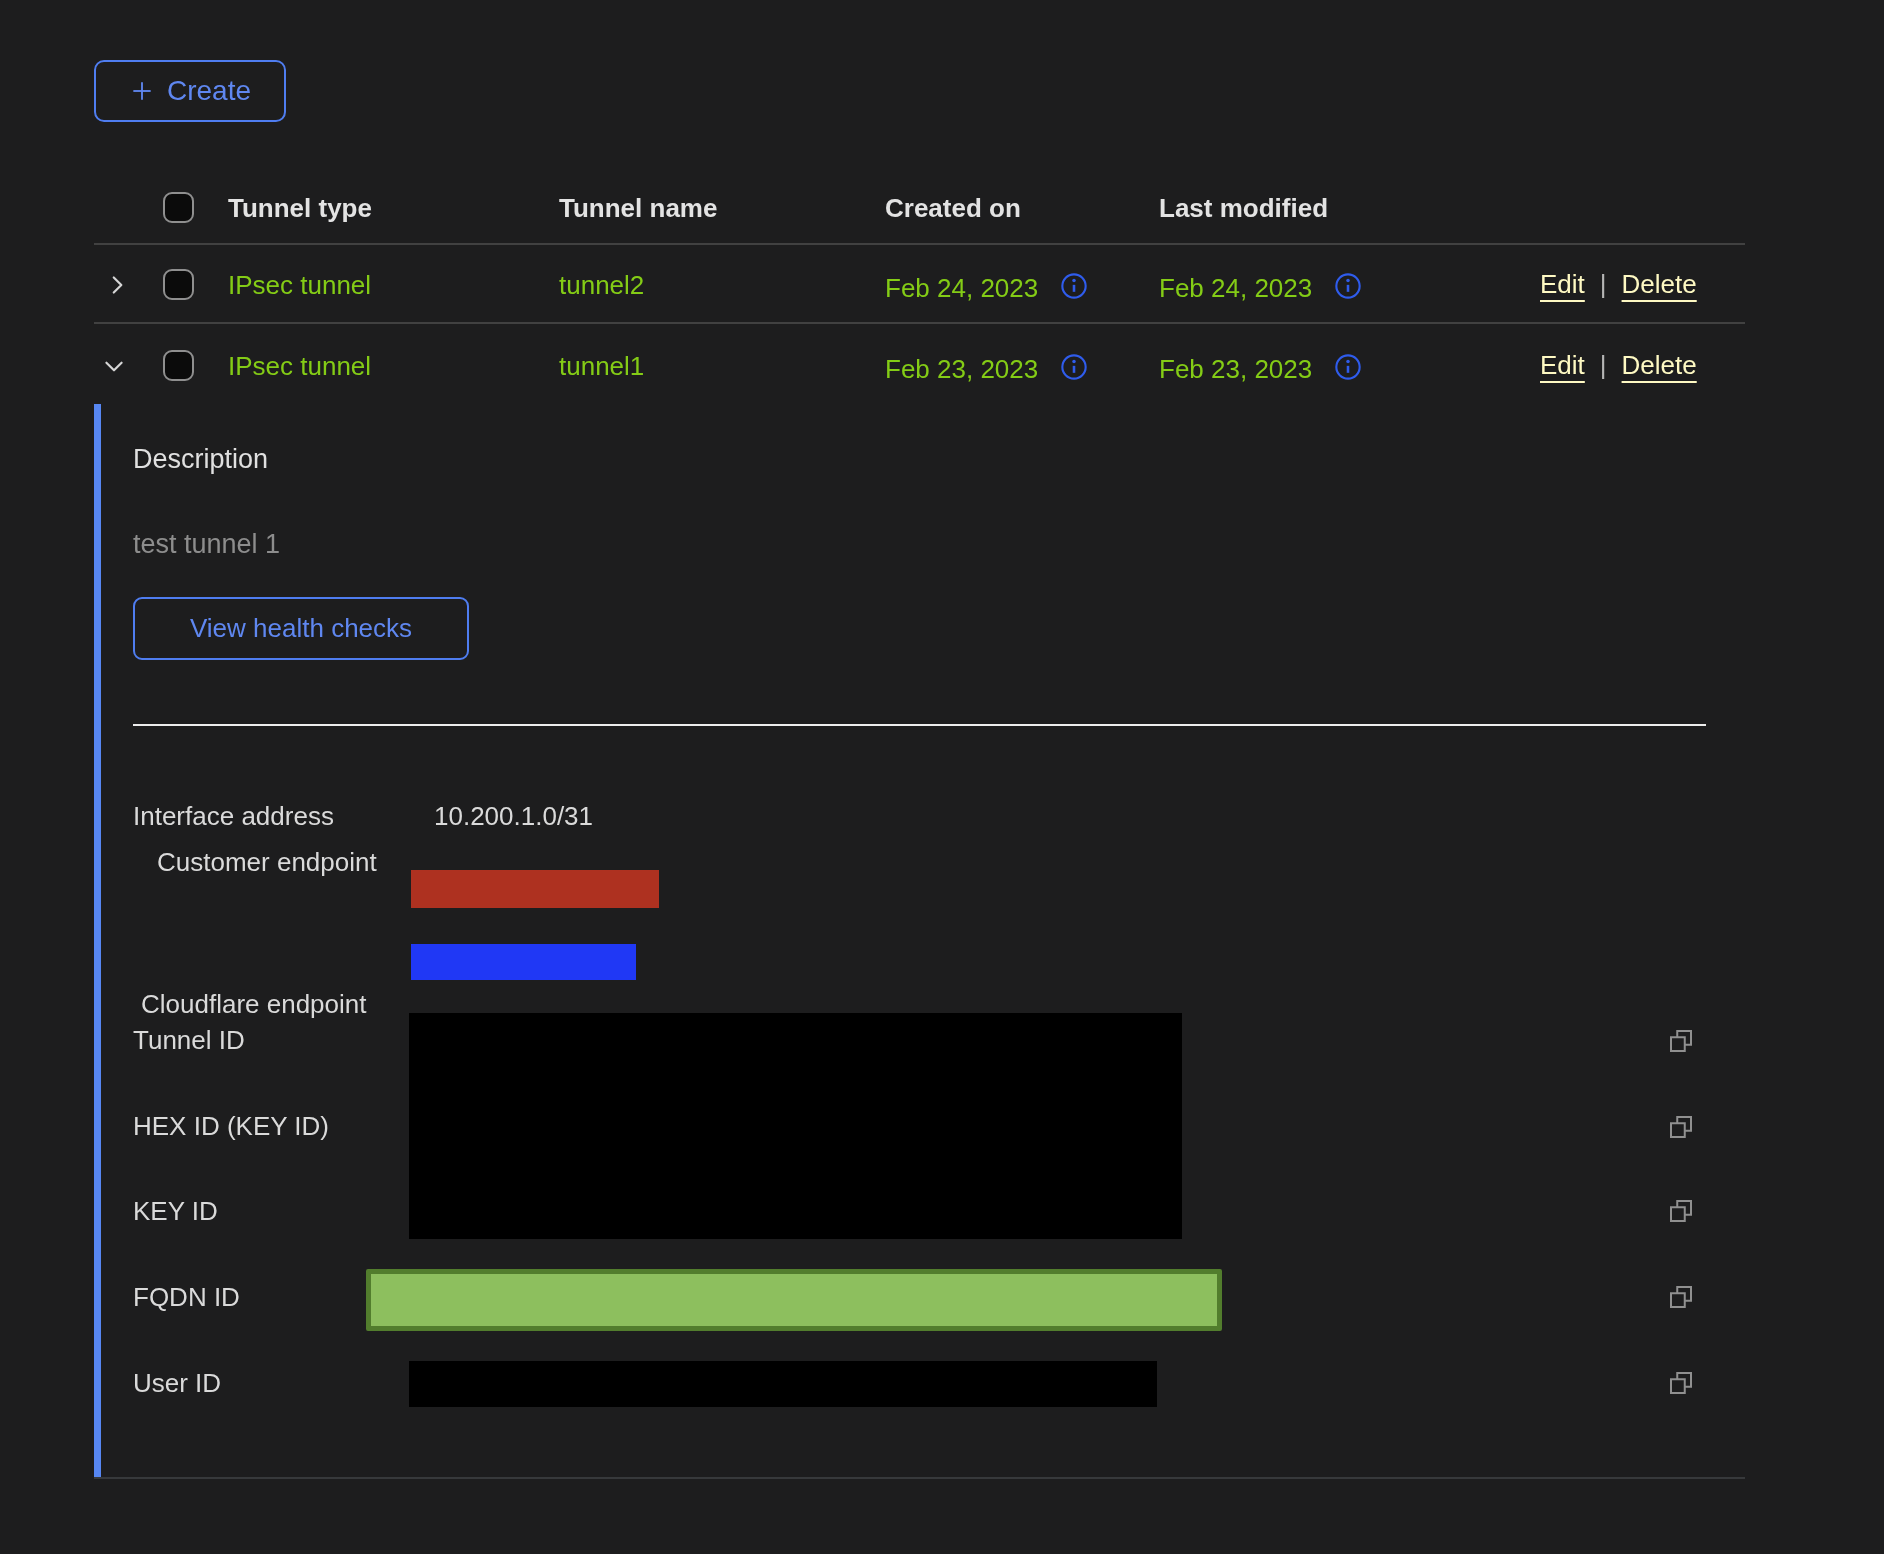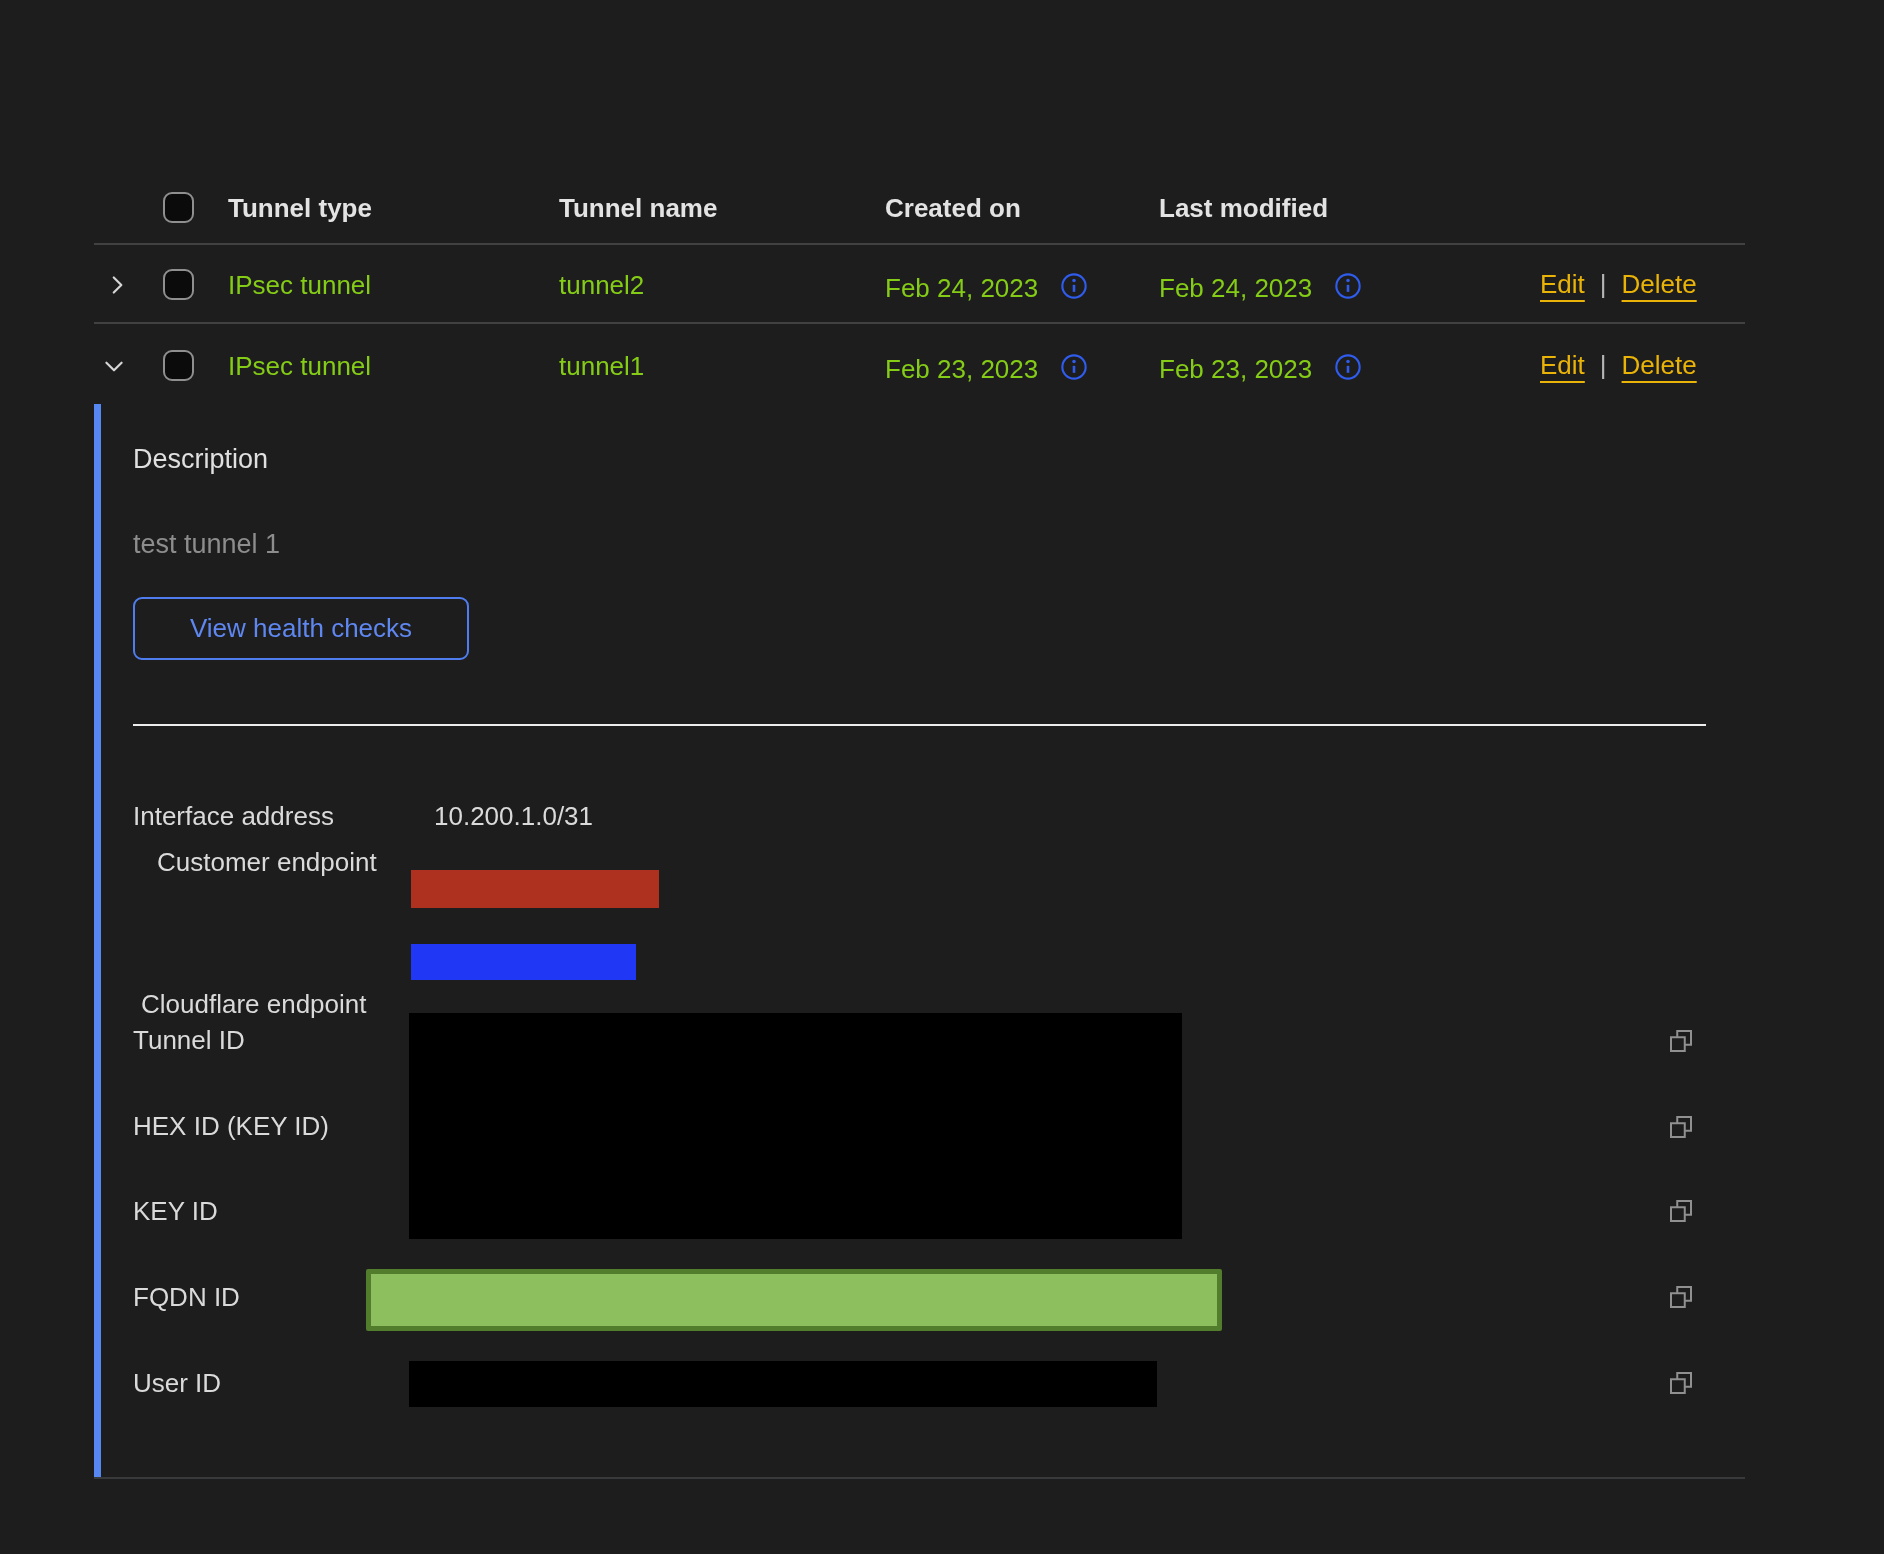--- a/index.html
+++ b/index.html
@@ -22,21 +22,21 @@
   .cell{position:absolute;font-size:26px;color:#84cc16;line-height:32px;white-space:nowrap;}
   .checkbox{
     position:absolute;width:31px;height:31px;border:2.5px solid #8f8f8f;
     border-radius:9px;background:#0b0b0b;box-sizing:border-box;cursor:pointer;
   }
   .chev{position:absolute;width:26px;height:26px;cursor:pointer;}
   .datewrap{display:flex;align-items:flex-end;gap:22px;}
   .info-ic{position:relative;top:3px;cursor:pointer;}
   .actions{position:absolute;left:1540px;display:flex;align-items:center;gap:15px;font-size:26px;}
   .actions a{
-    color:#eab308;text-decoration:underline;text-underline-offset:7px;
+    color:#fef9c3;text-decoration:underline;text-underline-offset:7px;
     text-decoration-thickness:1.5px;cursor:pointer;
   }
   .actions .sep{color:#b5b5b5;}
 
   
   .blue-border{position:absolute;left:94px;top:404px;width:7px;height:1074px;background:#5787f3;}
   .desc-label{position:absolute;left:133px;top:444px;font-size:27px;font-weight:500;color:#e0e0e0;}
   .desc-value{position:absolute;left:133px;top:529px;font-size:27px;color:#8d8d8d;}
   .health-btn{
     position:absolute;left:133px;top:597px;width:336px;height:63px;
@@ -56,20 +56,27 @@
   .r-black-sm{left:409px;top:1361px;width:748px;height:46px;background:#000;}
 
   .copy-btn{position:absolute;left:1666px;width:30px;height:30px;background:transparent;border:none;padding:0;cursor:pointer;}
   .bottom-divider{position:absolute;left:94px;top:1477px;width:1651px;height:2px;background:#37393b;}
 </style>
 </head>
 <body>
 
 <div class="page">
 
+  <button class="create-btn">
+    <svg width="26" height="26" viewBox="0 0 24 24" fill="none" stroke="#5f87f0" stroke-width="1.7">
+      <line x1="12" y1="4" x2="12" y2="20"></line>
+        <line x1="4" y1="12" x2="20" y2="12"></line>
+    </svg>
+    <span>Create</span>
+  </button>
 
   <span class="checkbox" style="left:163px;top:192px;"></span>
   <span class="hcell" style="left:228px;top:192px;">Tunnel type</span>
   <span class="hcell" style="left:559px;top:192px;">Tunnel name</span>
   <span class="hcell" style="left:885px;top:192px;">Created on</span>
   <span class="hcell" style="left:1159px;top:192px;">Last modified</span>
   <div class="divider" style="top:243px;"></div>
 
   <div>
     <span class="chev" style="left:104px;top:272px;">

